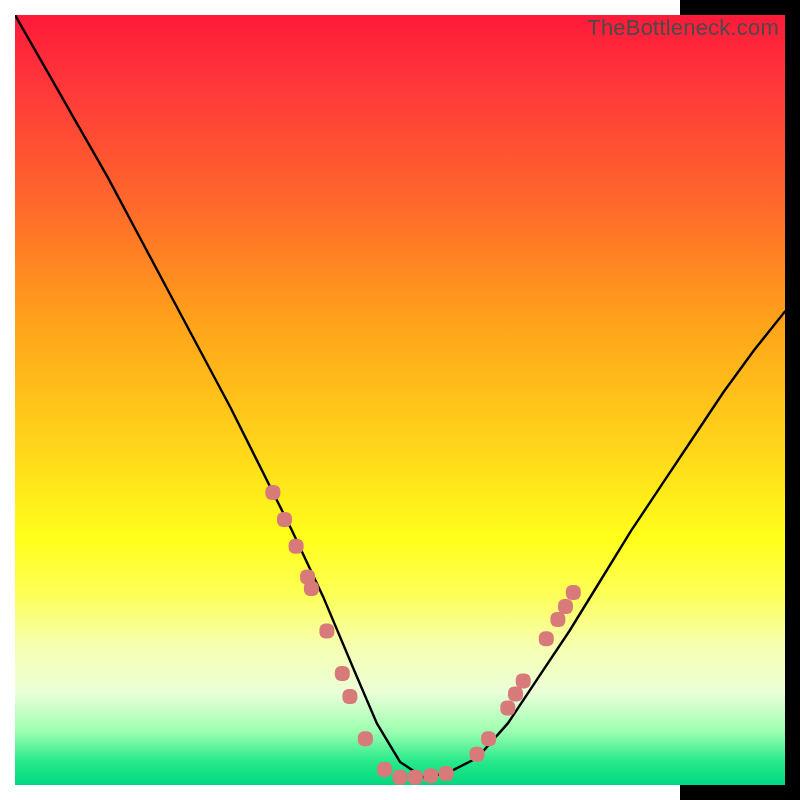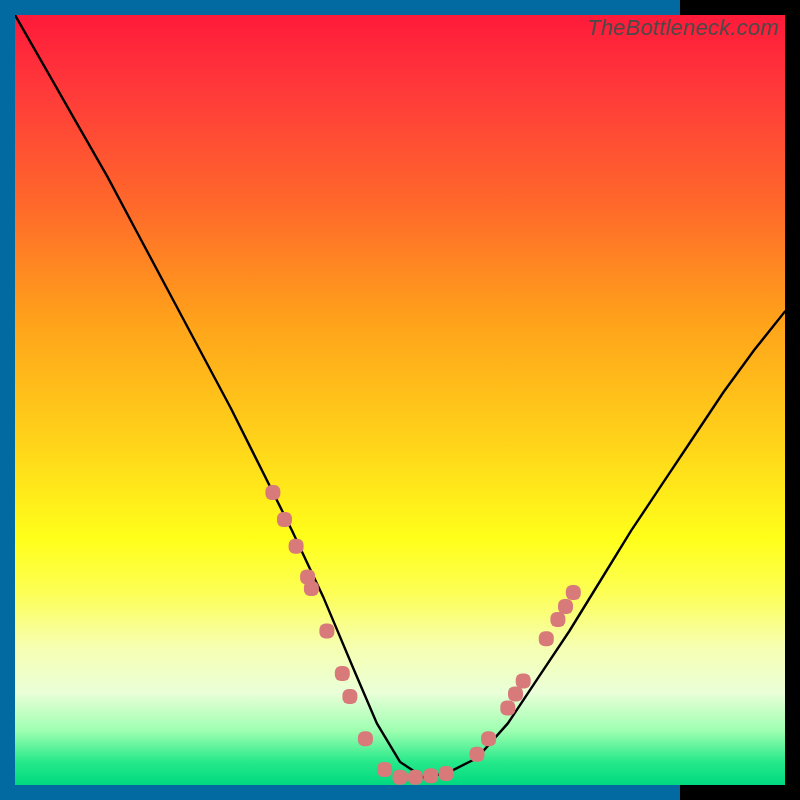--- a/index.html
+++ b/index.html
@@ -10,22 +10,21 @@
     background: #000;
     overflow: hidden;
     font-family: Arial, Helvetica, sans-serif;
   }
   .frame {
     position: absolute;
     left: 0;
     top: 0;
     width: 680px;
     height: 800px;
-    background: #0369a1;
-    font-style: italic;
+    background: #ffffff;
   }
   .plot {
     position: absolute;
     left: 15px;
     top: 15px;
     width: 770px;
     height: 770px;
     background: linear-gradient(to bottom,
       #ff1a3a 0%,
       #ff3a3a 10%,

